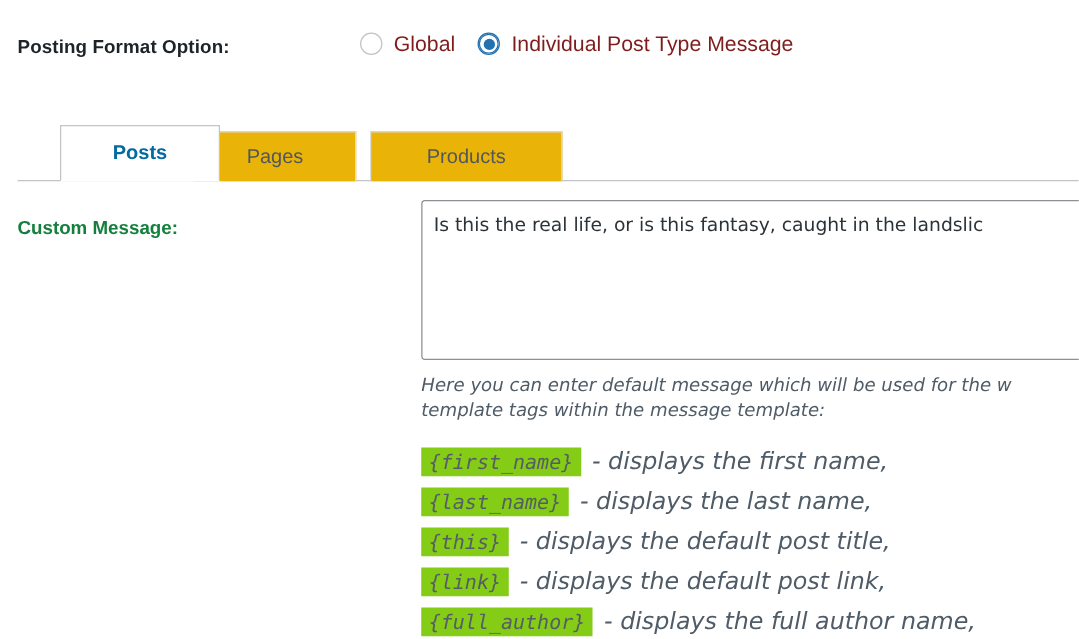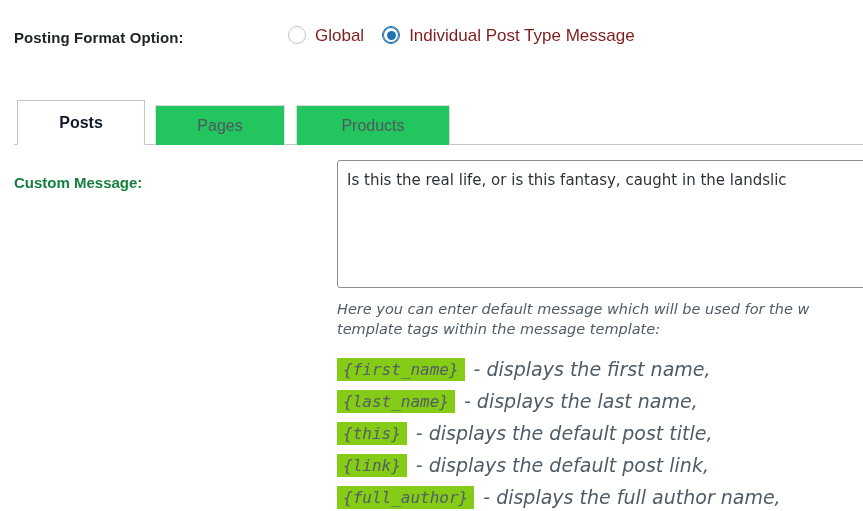--- a/index.html
+++ b/index.html
@@ -102,32 +102,33 @@
     height: 45px;
     box-sizing: border-box;
     display: flex;
     align-items: center;
     justify-content: center;
     font-size: 16px;
     border: 1px solid #c3c4c7;
     border-bottom: none;
   }
   .tab.inactive {
-    background: #22c55e;
+    background: #eab308;
     color: #50575e;
     border-color: #dcdcdc;
     height: 40px;
     top: 5px;
   }
   .tab.active {
     background: #ffffff;
-    color: #0f172a;
+    color: #0369a1;
     font-weight: bold;
     border-bottom: 1px solid #ffffff;
     z-index: 3;
+    margin-left: 31px;
   }
   #tab-0 { left: 17px;  width: 128px; }
   #tab-1 { left: 155px; width: 130px; }
   #tab-2 { left: 296px; width: 154px; }
 
   
   .field-label {
     position: absolute;
     left: 14px;
     top: 174px;

